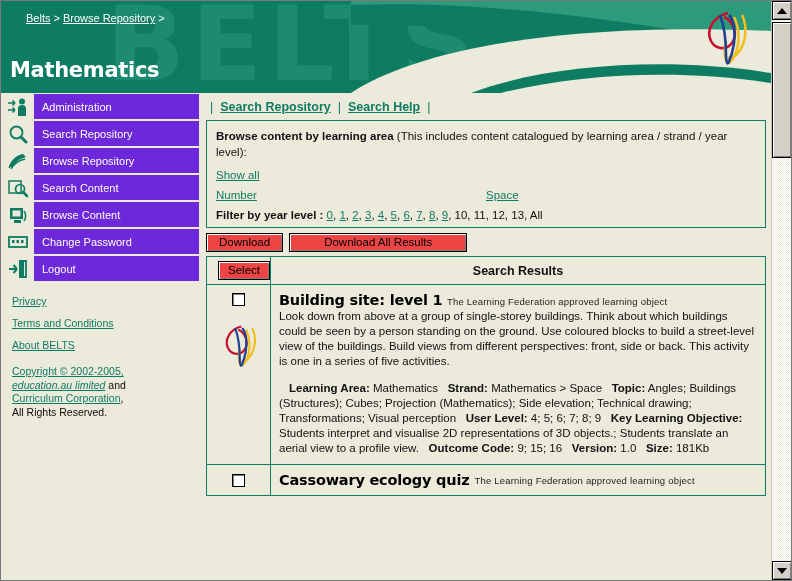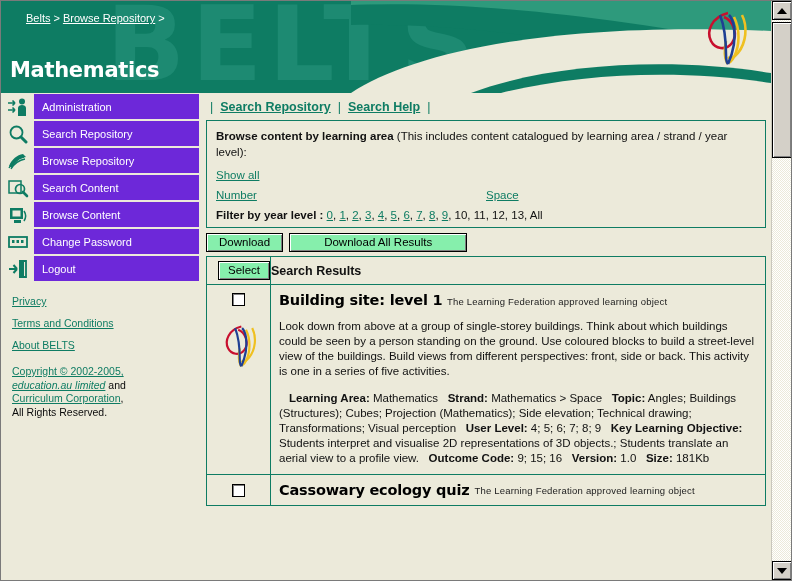--- a/index.html
+++ b/index.html
@@ -169,21 +169,21 @@
   }
   .year-filter b { font-weight: bold; }
   .year-filter a { color: #0E7C63; text-decoration: underline; }
 
   
   .btn-row {
     margin: 5px 0 4px 5px;
     display: flex; gap: 6px;
   }
   .btn {
-    background: #86efac;
+    background: #ef4444;
     border: 1px solid #000000;
     border-right-color: #000; border-bottom-color: #000;
     box-shadow: inset 1px 1px 0 #ffffff, inset -1px -1px 0 #808080;
     font-size: 11.5px;
     padding: 2px 12px 3px 12px;
     color: #000;
     cursor: pointer;
     font-family: "Liberation Sans", sans-serif;
   }
 
@@ -202,20 +202,21 @@
   }
   .res-head .sel-cell {
     width: 64px; min-width: 64px;
     border-right: 1px solid #0E7C63;
     height: 100%;
     display: flex; align-items: center; justify-content: flex-end;
   }
   .res-head .sel-cell .btn { padding: 2px 9px 3px 9px; }
   .res-head .title-cell {
     flex: 1;
+    text-align: center;
     font-size: 12.5px;
     font-weight: bold;
     color: #111;
   }
   .res-row {
     display: flex;
     border-bottom: 1px solid #0E7C63;
   }
   .res-row .chk-cell {
     width: 64px; min-width: 64px;
@@ -246,21 +247,21 @@
     font-size: 9.5px;
     color: #222;
     font-weight: normal;
     font-family: "Liberation Sans", sans-serif;
     letter-spacing: 0.2px;
   }
   .res-desc {
     font-size: 11.5px;
     color: #111;
     line-height: 15px;
-    margin-top: 10px;
+    margin-top: 0;
   }
   .res-meta {
     font-size: 11.5px;
     color: #111;
     line-height: 15px;
     margin-top: 12px;
     text-indent: 10px;
   }
   .res-meta b { font-weight: bold; }
   .res-row2 {

